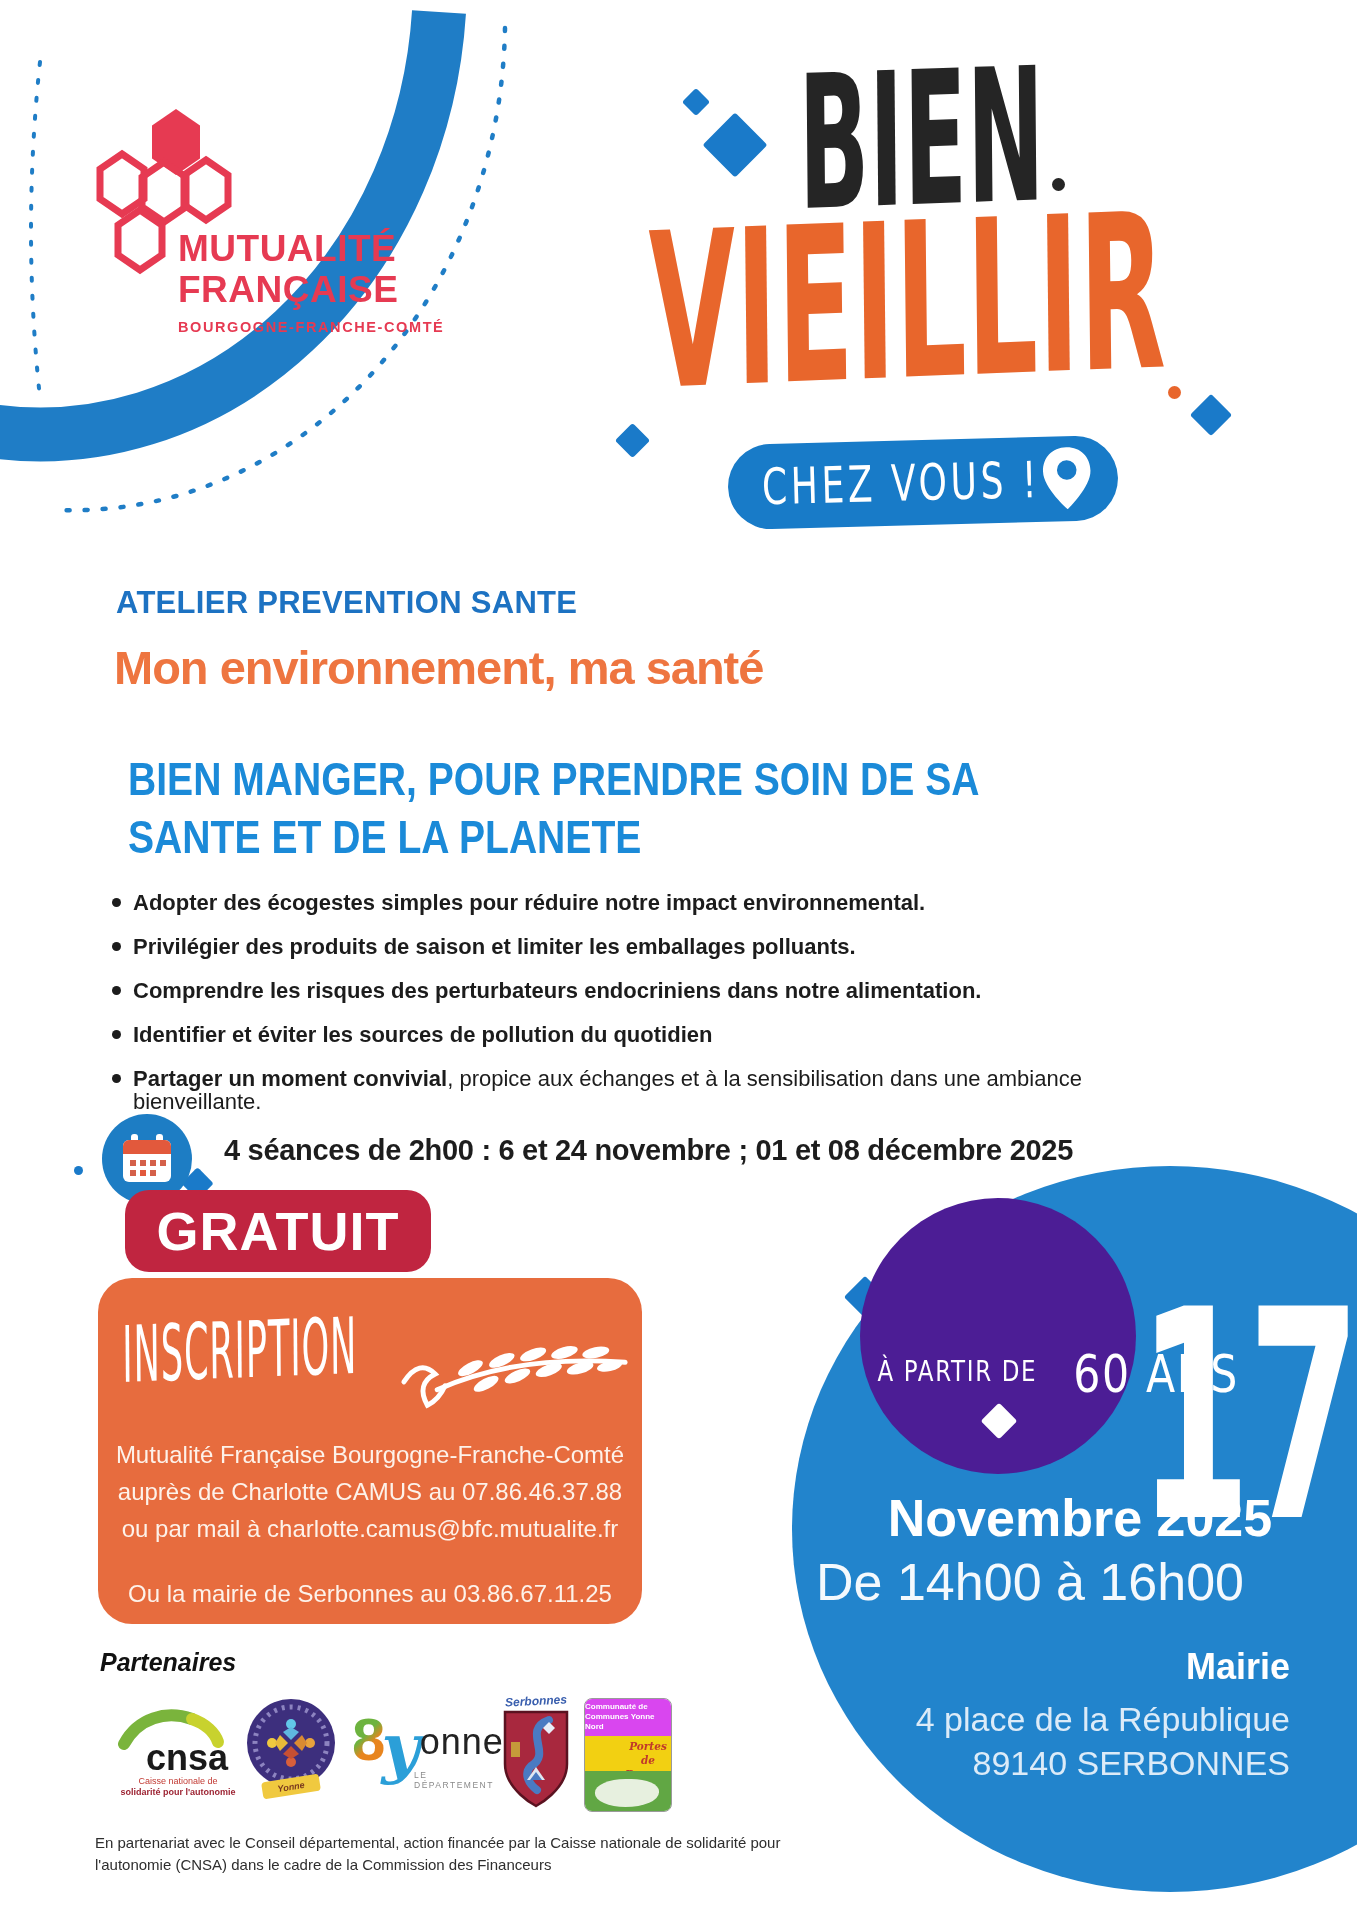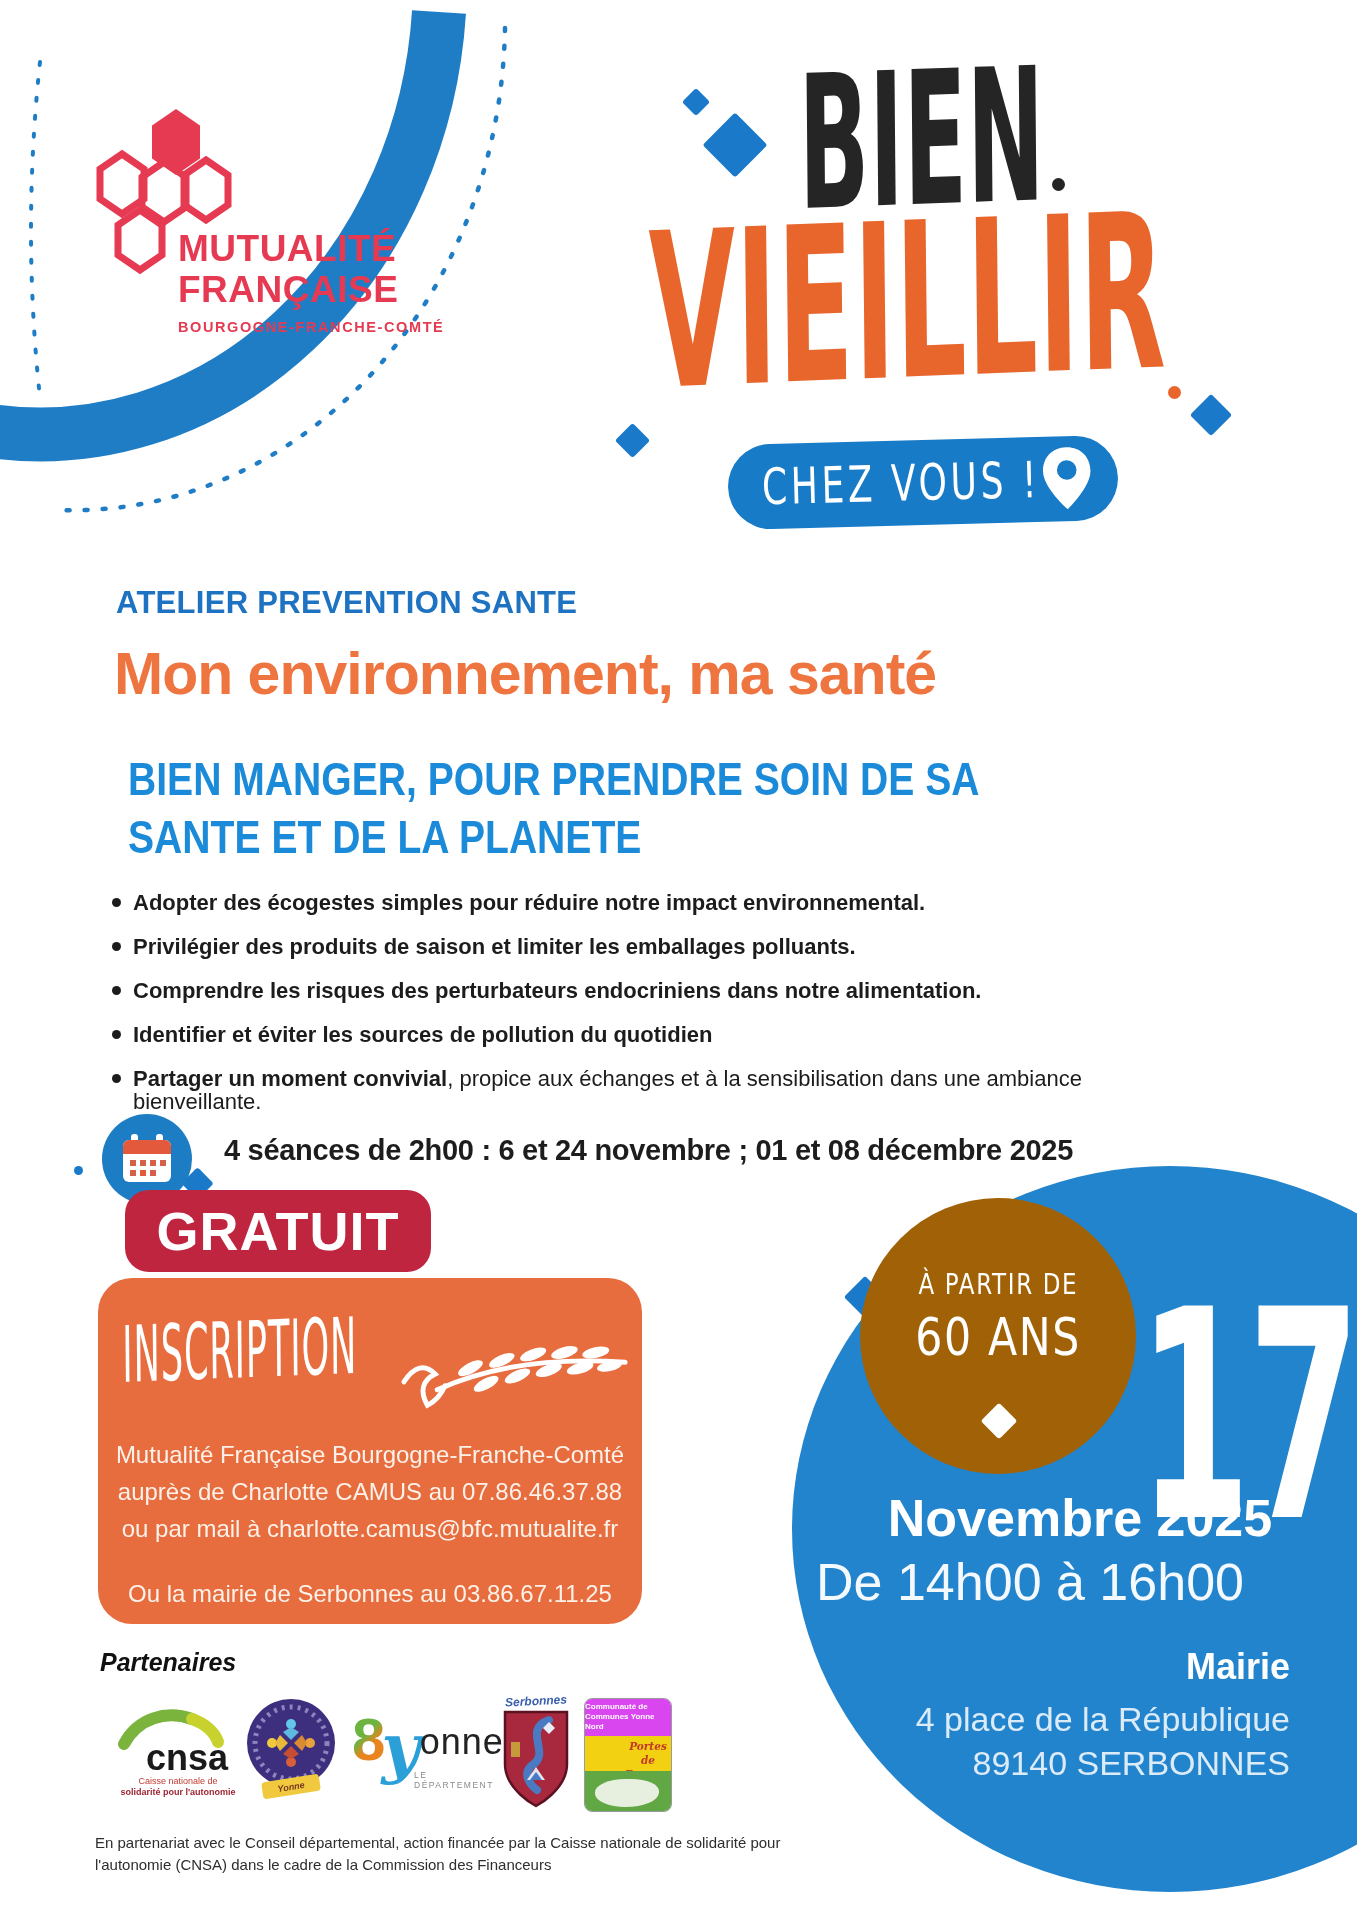--- a/index.html
+++ b/index.html
@@ -33,21 +33,21 @@
   
   .pill{left:728px;top:440px;width:390px;height:85px;background:#187bc8;
         border-radius:44px;transform:rotate(-1.5deg);}
   .pill-text{position:absolute;left:34px;top:14px;font-family:"DejaVu Sans",sans-serif;
         font-weight:400;font-size:50px;color:#fff;letter-spacing:5px;
         transform:scaleX(.72);transform-origin:left top;white-space:nowrap;}
   .pin-svg{position:absolute;right:22px;top:9px;width:58px;height:66px;}
 
   
   .kicker{left:116px;top:585px;font-size:31px;font-weight:800;color:#1d72c2;letter-spacing:.3px;}
-  .main-title{left:114px;top:640px;font-size:59px;font-weight:800;color:#ee7540;
+  .main-title{left:114px;top:640px;font-size:47px;font-weight:800;color:#ee7540;
         letter-spacing:-1px;white-space:nowrap;}
   .subtitle{left:128px;top:750px;font-size:46px;font-weight:800;color:#1b8ad8;
         line-height:58px;transform:scaleX(.85);transform-origin:left top;white-space:nowrap;}
 
   
   .bullets{left:112px;top:891px;width:1060px;list-style:none;margin:0;padding:0;}
   .bullets li{display:flex;align-items:flex-start;margin-bottom:21px;
         font-size:22px;line-height:23px;font-weight:700;color:#1c1c1c;}
   .bullets li .b-dot{flex:0 0 auto;width:9px;height:9px;border-radius:50%;
         background:#1c1c1c;margin:7px 12px 0 0;}
@@ -102,21 +102,21 @@
   .cc-mid{height:32px;background:#f2d012;color:#c0392b;font-size:10.5px;font-weight:700;
         font-style:italic;font-family:"DejaVu Serif",serif;text-align:center;line-height:14px;
         padding-top:3px;padding-left:40px;}
   .cc-bot{flex:1;background:#61a744;position:relative;}
   .cc-blob{position:absolute;left:10px;top:8px;width:64px;height:28px;background:#eef3e8;
         border-radius:50% 45% 55% 50%;opacity:.95;}
 
   
   .blob{left:792px;top:1166px;width:756px;height:726px;border-radius:50%;background:#2284cc;}
   .age-circle{left:860px;top:1198px;width:276px;height:276px;border-radius:50%;
-        background:#a16207;display:flex;flex-direction:column;align-items:center;
+        background:#4c1d95;display:flex;flex-direction:row;align-items:center;
         justify-content:flex-start;padding-top:70px;box-sizing:border-box;}
   .age-l1{font-family:"DejaVu Sans",sans-serif;font-weight:400;font-size:28px;color:#fff;
         letter-spacing:2px;transform:scaleX(.82);white-space:nowrap;}
   .age-l2{font-family:"DejaVu Sans",sans-serif;font-weight:400;font-size:52px;color:#fff;
         letter-spacing:2px;transform:scaleX(.82);margin-top:6px;white-space:nowrap;}
   .day{left:1138px;top:1272px;font-size:290px;font-weight:800;color:#fff;line-height:1;
         transform:scaleX(.56);transform-origin:left top;letter-spacing:-6px;}
   .month{left:860px;top:1488px;width:440px;text-align:center;font-size:52px;font-weight:800;color:#fff;}
   .time{left:790px;top:1552px;width:480px;text-align:center;font-size:52px;font-weight:400;color:#f4f9fd;}
   .venue{left:890px;top:1646px;width:400px;text-align:right;font-size:36px;font-weight:800;color:#fff;}

